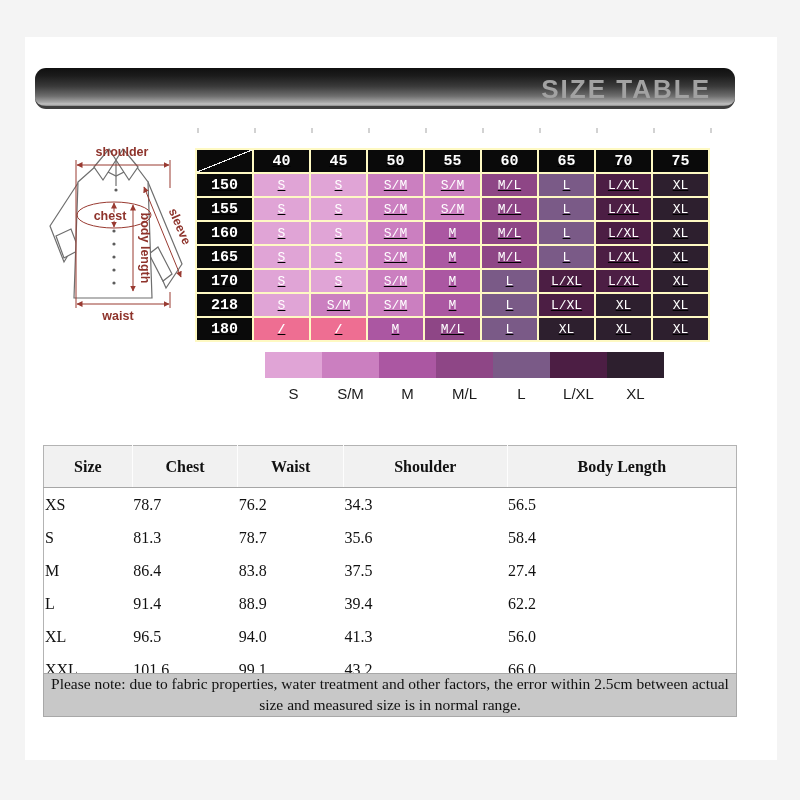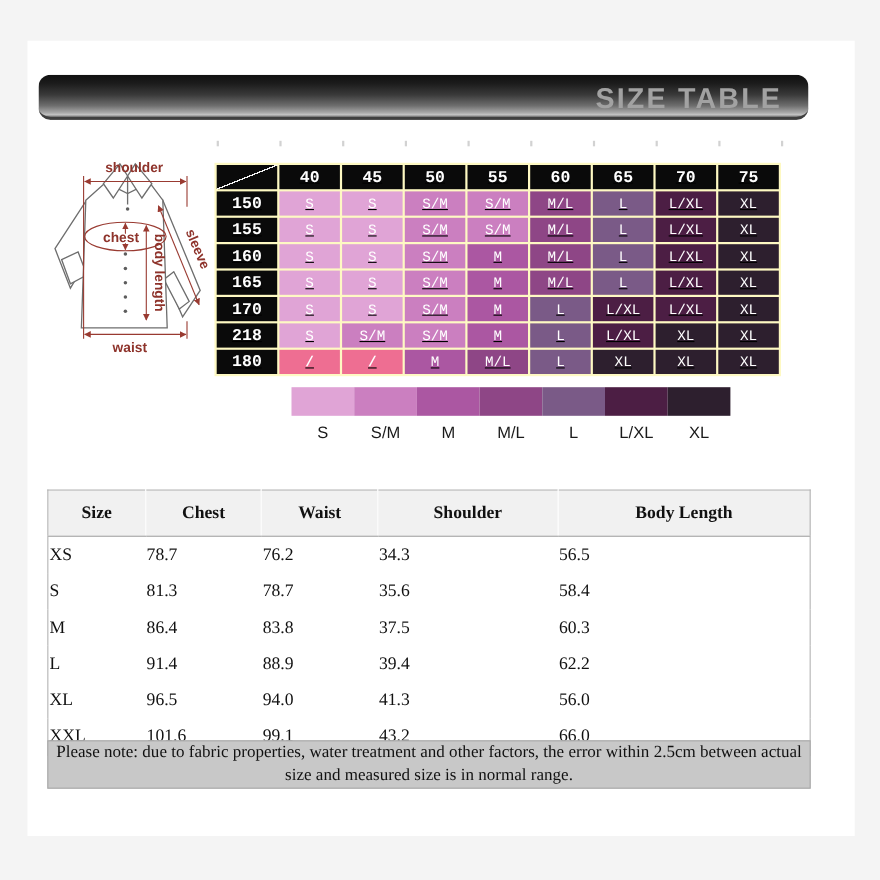--- a/index.html
+++ b/index.html
@@ -275,21 +275,21 @@
             <td>81.3</td>
             <td>78.7</td>
             <td>35.6</td>
             <td>58.4</td>
           </tr>
           <tr>
             <td>M</td>
             <td>86.4</td>
             <td>83.8</td>
             <td>37.5</td>
-            <td>60.3</td>
+            <td>27.4</td>
           </tr>
           <tr>
             <td>L</td>
             <td>91.4</td>
             <td>88.9</td>
             <td>39.4</td>
             <td>62.2</td>
           </tr>
           <tr>
             <td>XL</td>

